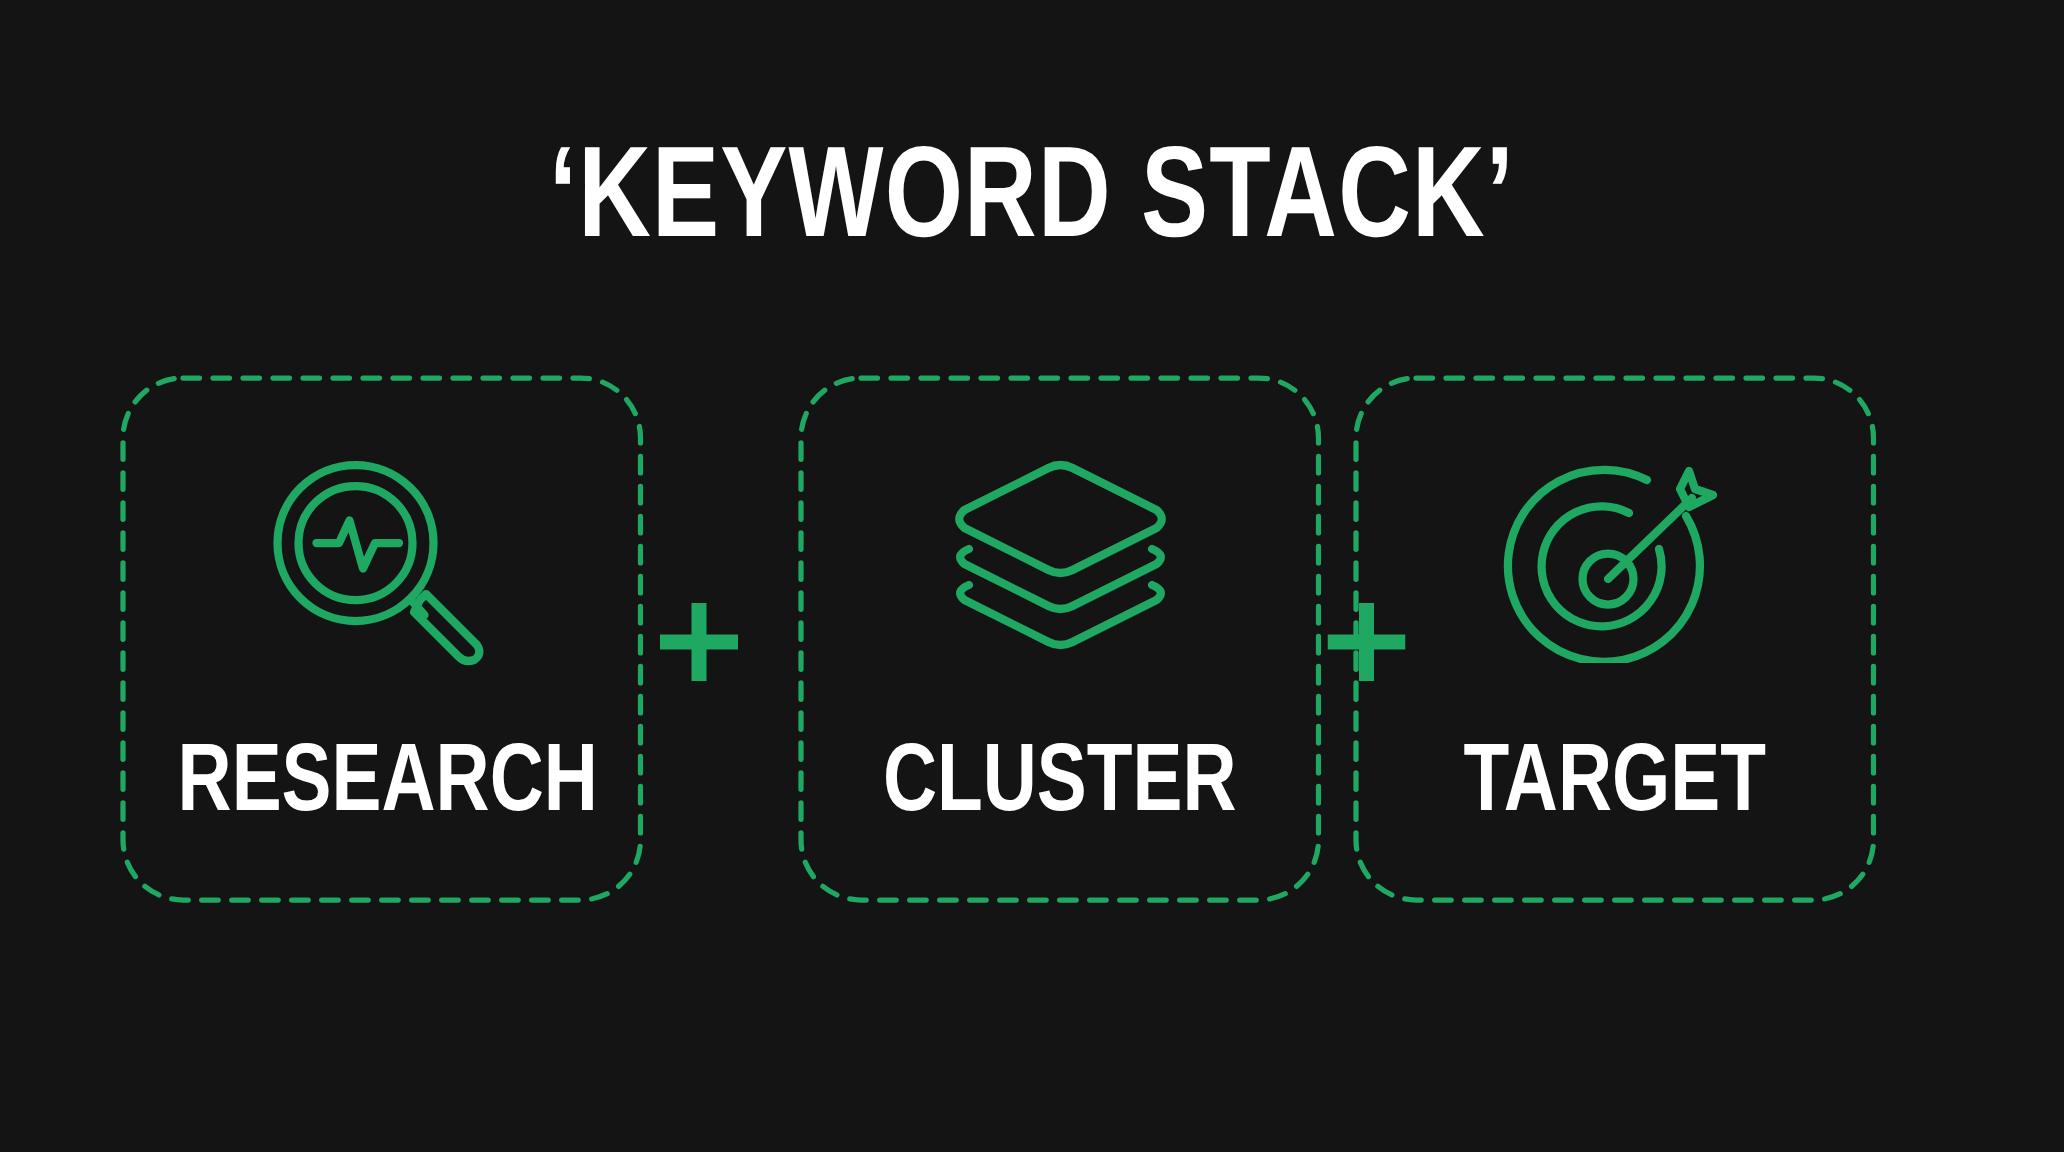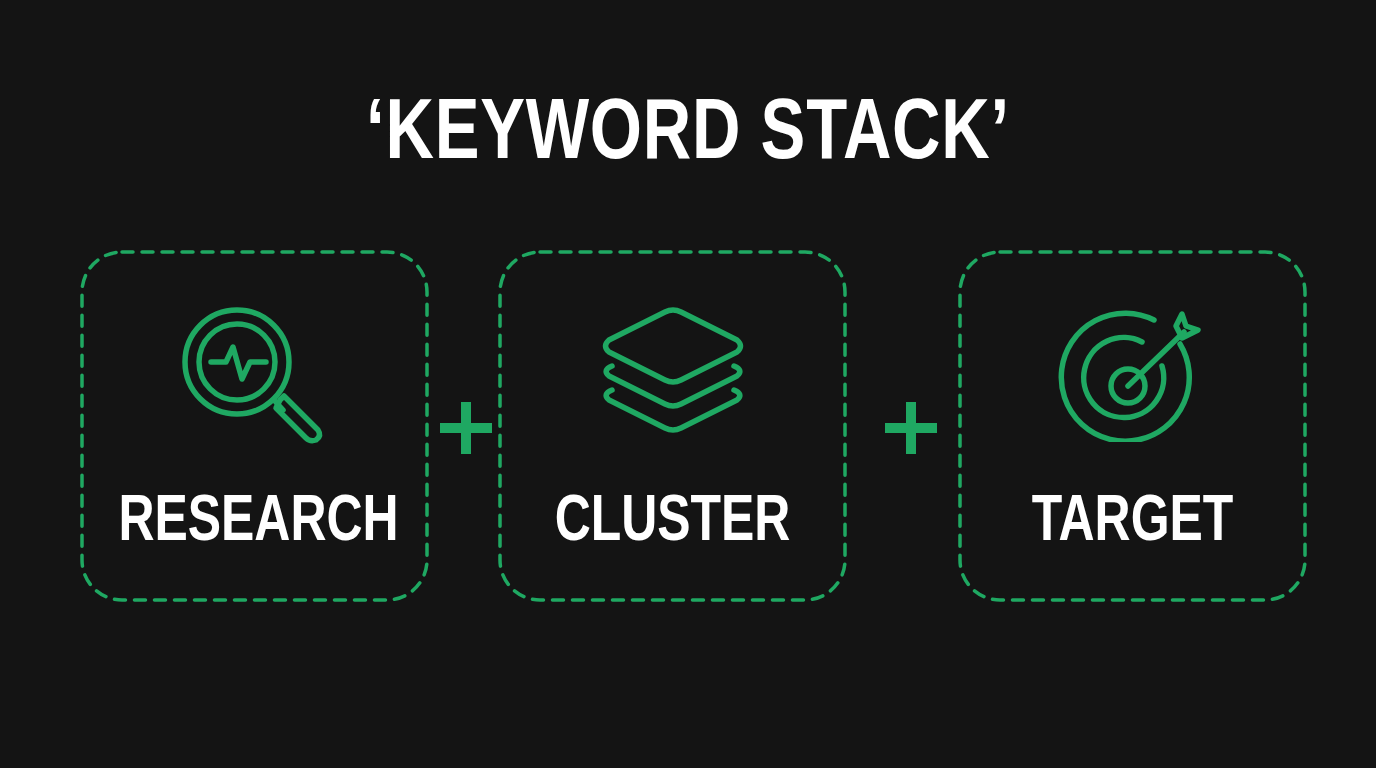--- a/index.html
+++ b/index.html
@@ -55,40 +55,40 @@
     </g>
   </svg>
   <div class="label">RESEARCH</div>
 </div>
 
 <svg class="plus" style="left:440px;" viewBox="0 0 52 52">
   <rect x="21" y="0" width="10" height="52" fill="#1fa862"></rect>
   <rect x="0" y="21" width="52" height="10" fill="#1fa862"></rect>
 </svg>
 
-<div class="card" style="left:498px;">
+<div class="card" style="left:532px;">
   <svg class="border" width="349" height="352">
     <rect x="2" y="2" width="345" height="348" rx="40" ry="40" fill="none" stroke="#1fa862" stroke-width="3.5" stroke-dasharray="11 9" stroke-linecap="round"></rect>
   </svg>
   <svg class="icon" viewBox="0 0 150 140">
     <g fill="none" stroke="#1fa862" stroke-width="5.5" stroke-linecap="round" stroke-linejoin="round">
       <path d="M67 6 Q75 2 83 6 L139 34 Q146 40 139 46 L83 74 Q75 78 67 74 L11 46 Q4 40 11 34 Z"></path>
       <path d="M14 60 Q4 64 11 70 L67 98 Q75 102 83 98 L139 70 Q146 64 136 60"></path>
       <path d="M14 84 Q4 88 11 94 L67 122 Q75 126 83 122 L139 94 Q146 88 136 84"></path>
     </g>
   </svg>
   <div class="label">CLUSTER</div>
 </div>
 
 <svg class="plus" style="left:885px;" viewBox="0 0 52 52">
   <rect x="21" y="0" width="10" height="52" fill="#1fa862"></rect>
   <rect x="0" y="21" width="52" height="10" fill="#1fa862"></rect>
 </svg>
 
-<div class="card" style="left:958px;">
+<div class="card" style="left:902px;">
   <svg class="border" width="349" height="352">
     <rect x="2" y="2" width="345" height="348" rx="40" ry="40" fill="none" stroke="#1fa862" stroke-width="3.5" stroke-dasharray="11 9" stroke-linecap="round"></rect>
   </svg>
   <svg class="icon" viewBox="0 0 150 140" style="top:52px;">
     <g fill="none" stroke="#1fa862" stroke-width="5.5" stroke-linecap="round" stroke-linejoin="round">
       <path d="M122 42 A64 64 0 1 1 96 18"></path>
       <path d="M104 64 A40 40 0 1 1 84 40"></path>
       <circle cx="70" cy="84" r="17"></circle>
       <line x1="70" y1="84" x2="126" y2="30"></line>
       <path d="M118 24 L124 12 L128 24 L140 28 L128 34 L124 36 Z"></path>

